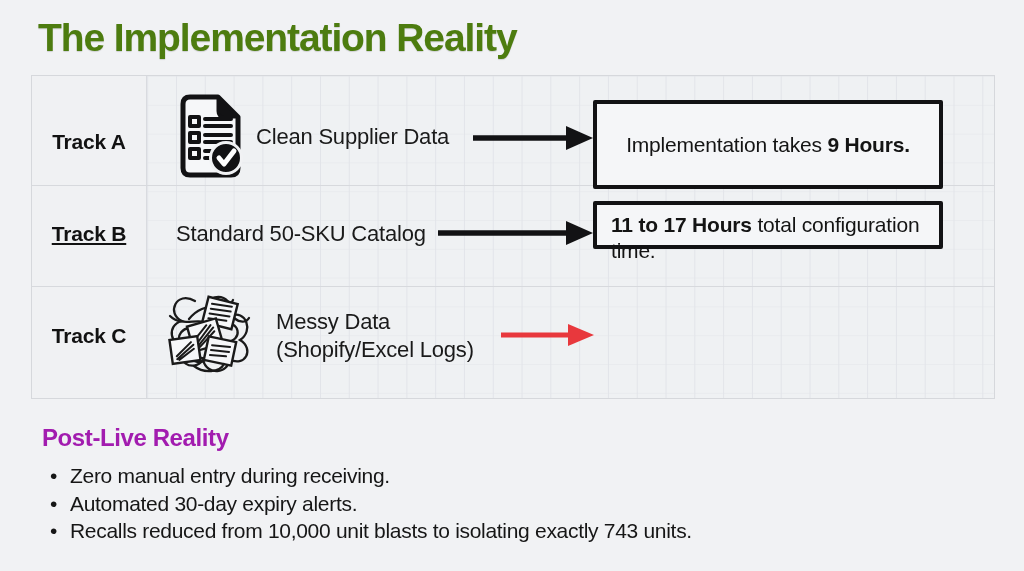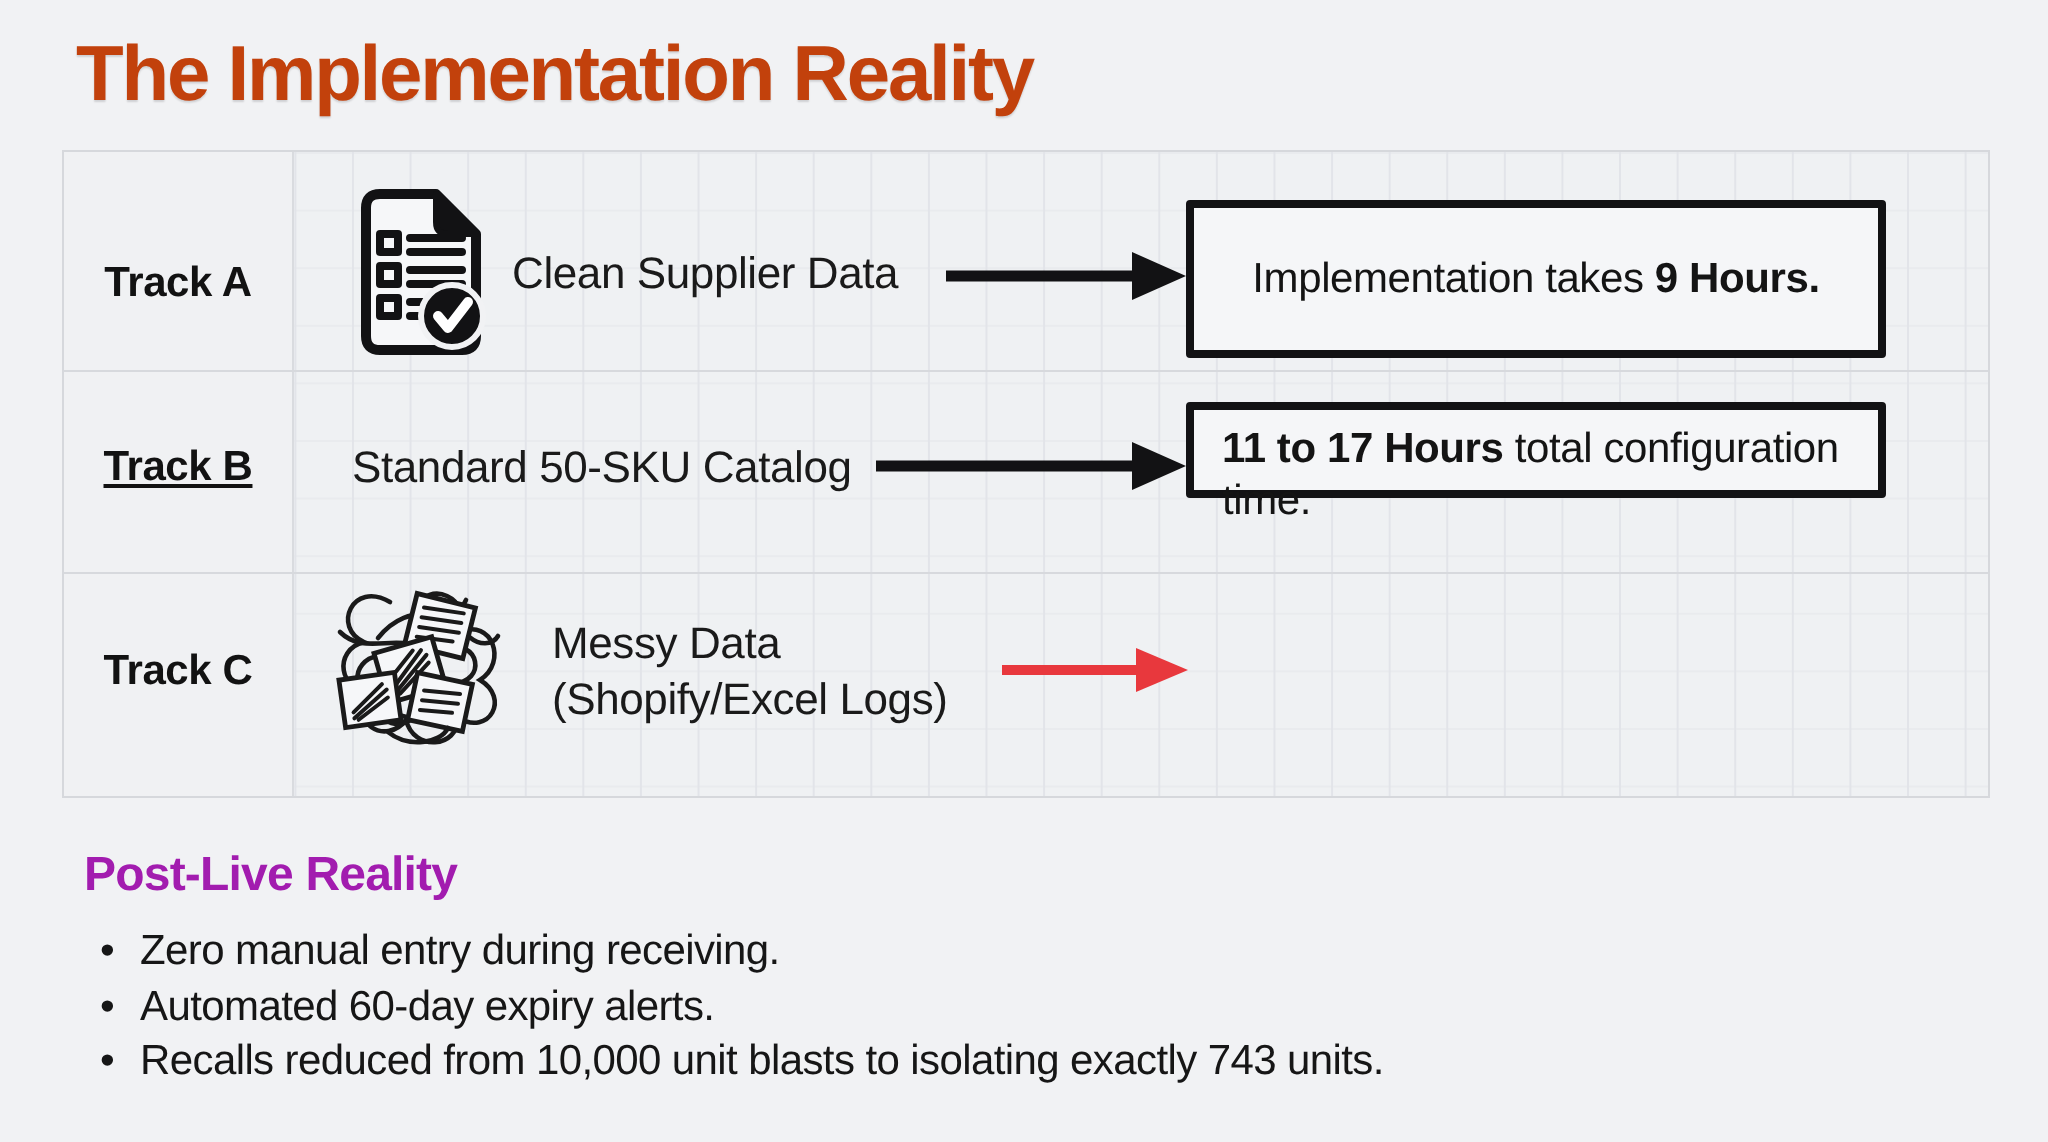--- a/index.html
+++ b/index.html
@@ -8,21 +8,21 @@
     background:#f1f2f4;
     -webkit-font-smoothing:antialiased;
   }
   .canvas{
     position:relative;width:1024px;height:571px;
     background:#f1f2f4;overflow:hidden;color:#151515;
   }
   .page-title{
     position:absolute;left:38px;top:17px;margin:0;
     font-size:39px;line-height:42px;font-weight:700;
-    letter-spacing:-1.1px;color:#c2410c;
+    letter-spacing:-1.1px;color:#4d7c0f;
     text-shadow:0 1px 1px rgba(10,10,15,.14);
   }
   
   .board{
     position:absolute;left:31px;top:75px;width:964px;height:324px;
     border:1px solid #d6d8dc;box-sizing:border-box;
     background-color:#eff1f3;
     background-image:
       linear-gradient(to right,#e2e4e9 1px,transparent 1px),
       linear-gradient(to bottom,#e9ebee 1px,transparent 1px);
@@ -39,21 +39,21 @@
     letter-spacing:-.2px;
   }
   .input-label{
     position:absolute;font-size:22px;line-height:28px;color:#1a1a1a;letter-spacing:-.2px;
   }
   .result-box{
     position:absolute;left:561px;width:350px;box-sizing:border-box;
     background:#f5f6f8;border:4px solid #121214;border-radius:2px;
     font-size:21px;line-height:26px;letter-spacing:-.2px;color:#141414;
   }
-  .box-a{top:24px;height:79px;display:flex;align-items:center;justify-content:center;}
+  .box-a{top:24px;height:89px;display:flex;align-items:center;justify-content:center;}
   .box-b{top:125px;height:48px;padding:7px 14px;}
   .box-c{top:224px;height:73px;padding:9px 16px;border-color:#e8383d;font-weight:700;}
   .arrow{position:absolute;}
   .icon-wrap{position:absolute;}
   
   .post-live-heading{
     position:absolute;left:42px;top:424px;margin:0;
     font-size:24px;line-height:28px;font-weight:700;letter-spacing:-.4px;color:#a21caf;
   }
   .bullet-list{position:absolute;left:50px;top:462px;}
@@ -157,21 +157,21 @@
 
   <h2 class="post-live-heading">Post-Live Reality</h2>
 
   <div class="bullet-list">
     <div class="bullet-item">
       <span class="bullet-dot">•</span>
       <span>Zero manual entry during receiving.</span>
     </div>
     <div class="bullet-item">
       <span class="bullet-dot">•</span>
-      <span>Automated 60-day expiry alerts.</span>
+      <span>Automated 30-day expiry alerts.</span>
     </div>
     <div class="bullet-item">
       <span class="bullet-dot">•</span>
       <span>Recalls reduced from 10,000 unit blasts to isolating exactly 743 units.</span>
     </div>
   </div>
 
 </div>
 
 </body></html>

